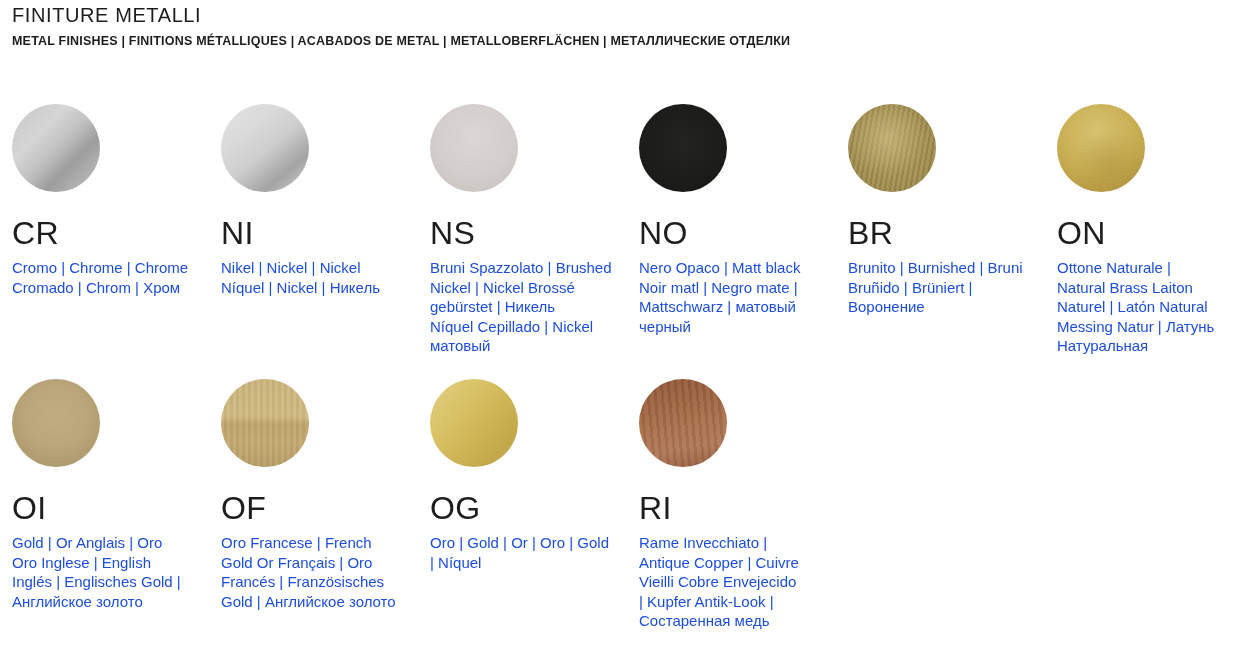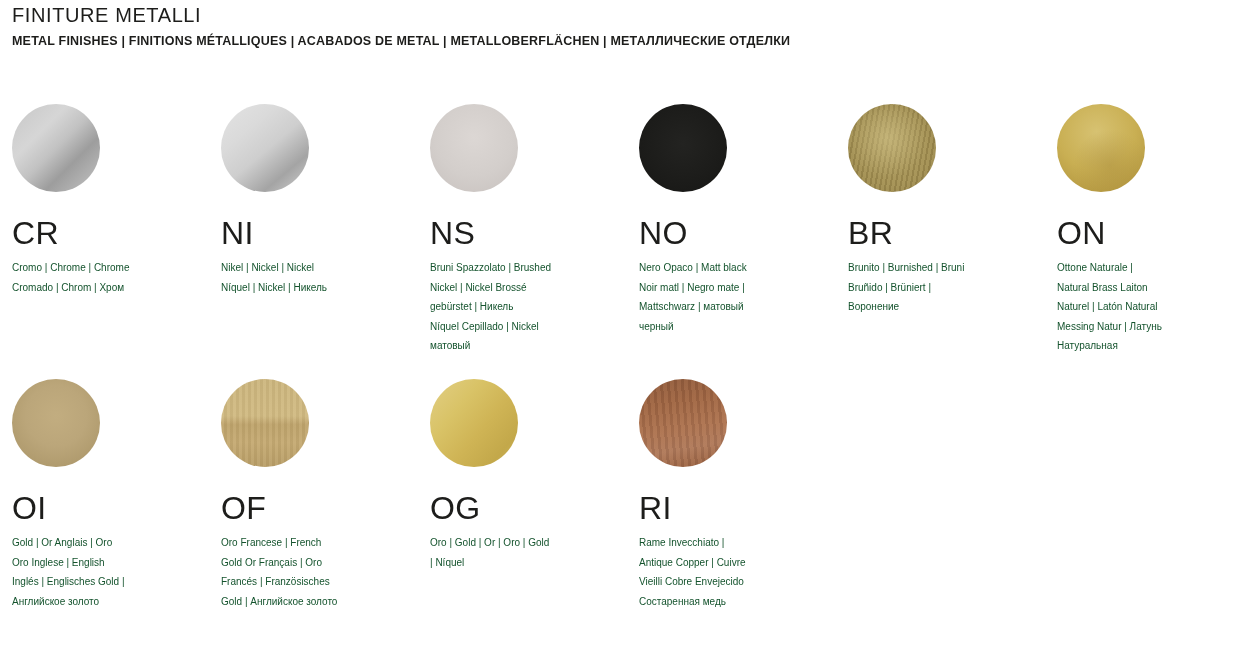--- a/index.html
+++ b/index.html
@@ -45,23 +45,23 @@
   .code {
     margin-top: 24px;
     font-size: 32px;
     font-weight: 400;
     line-height: 1.1;
     letter-spacing: 0.3px;
     color: #1d1d1b;
   }
   .desc {
     margin-top: 7px;
-    font-size: 10px;
+    font-size: 15px;
     line-height: 19.5px;
-    color: #14532d;
+    color: #1d4ed8;
   }
   .desc .line { white-space: nowrap; }
 
   
   .swatch-cr {
     background: linear-gradient(135deg, #c6c6c6 0%, #d6d6d6 32%, #c2c2c2 50%,
                 #9d9d9d 68%, #b4b4b4 86%, #c4c4c4 100%);
   }
   .swatch-ni {
     background: linear-gradient(140deg, #e3e3e3 0%, #dadada 30%, #cecece 52%,
@@ -203,17 +203,18 @@
         </div>
   </div>
 
   <div class="card">
     <div class="swatch swatch-ri"></div>
     <div class="code">RI</div>
     <div class="desc">
           <div class="line">Rame Invecchiato |</div>
           <div class="line">Antique Copper | Cuivre</div>
           <div class="line">Vieilli Cobre Envejecido</div>
+          <div class="line">| Kupfer Antik-Look |</div>
           <div class="line">Состаренная медь</div>
         </div>
   </div>
 </div>
 </div>
 
 </body></html>

